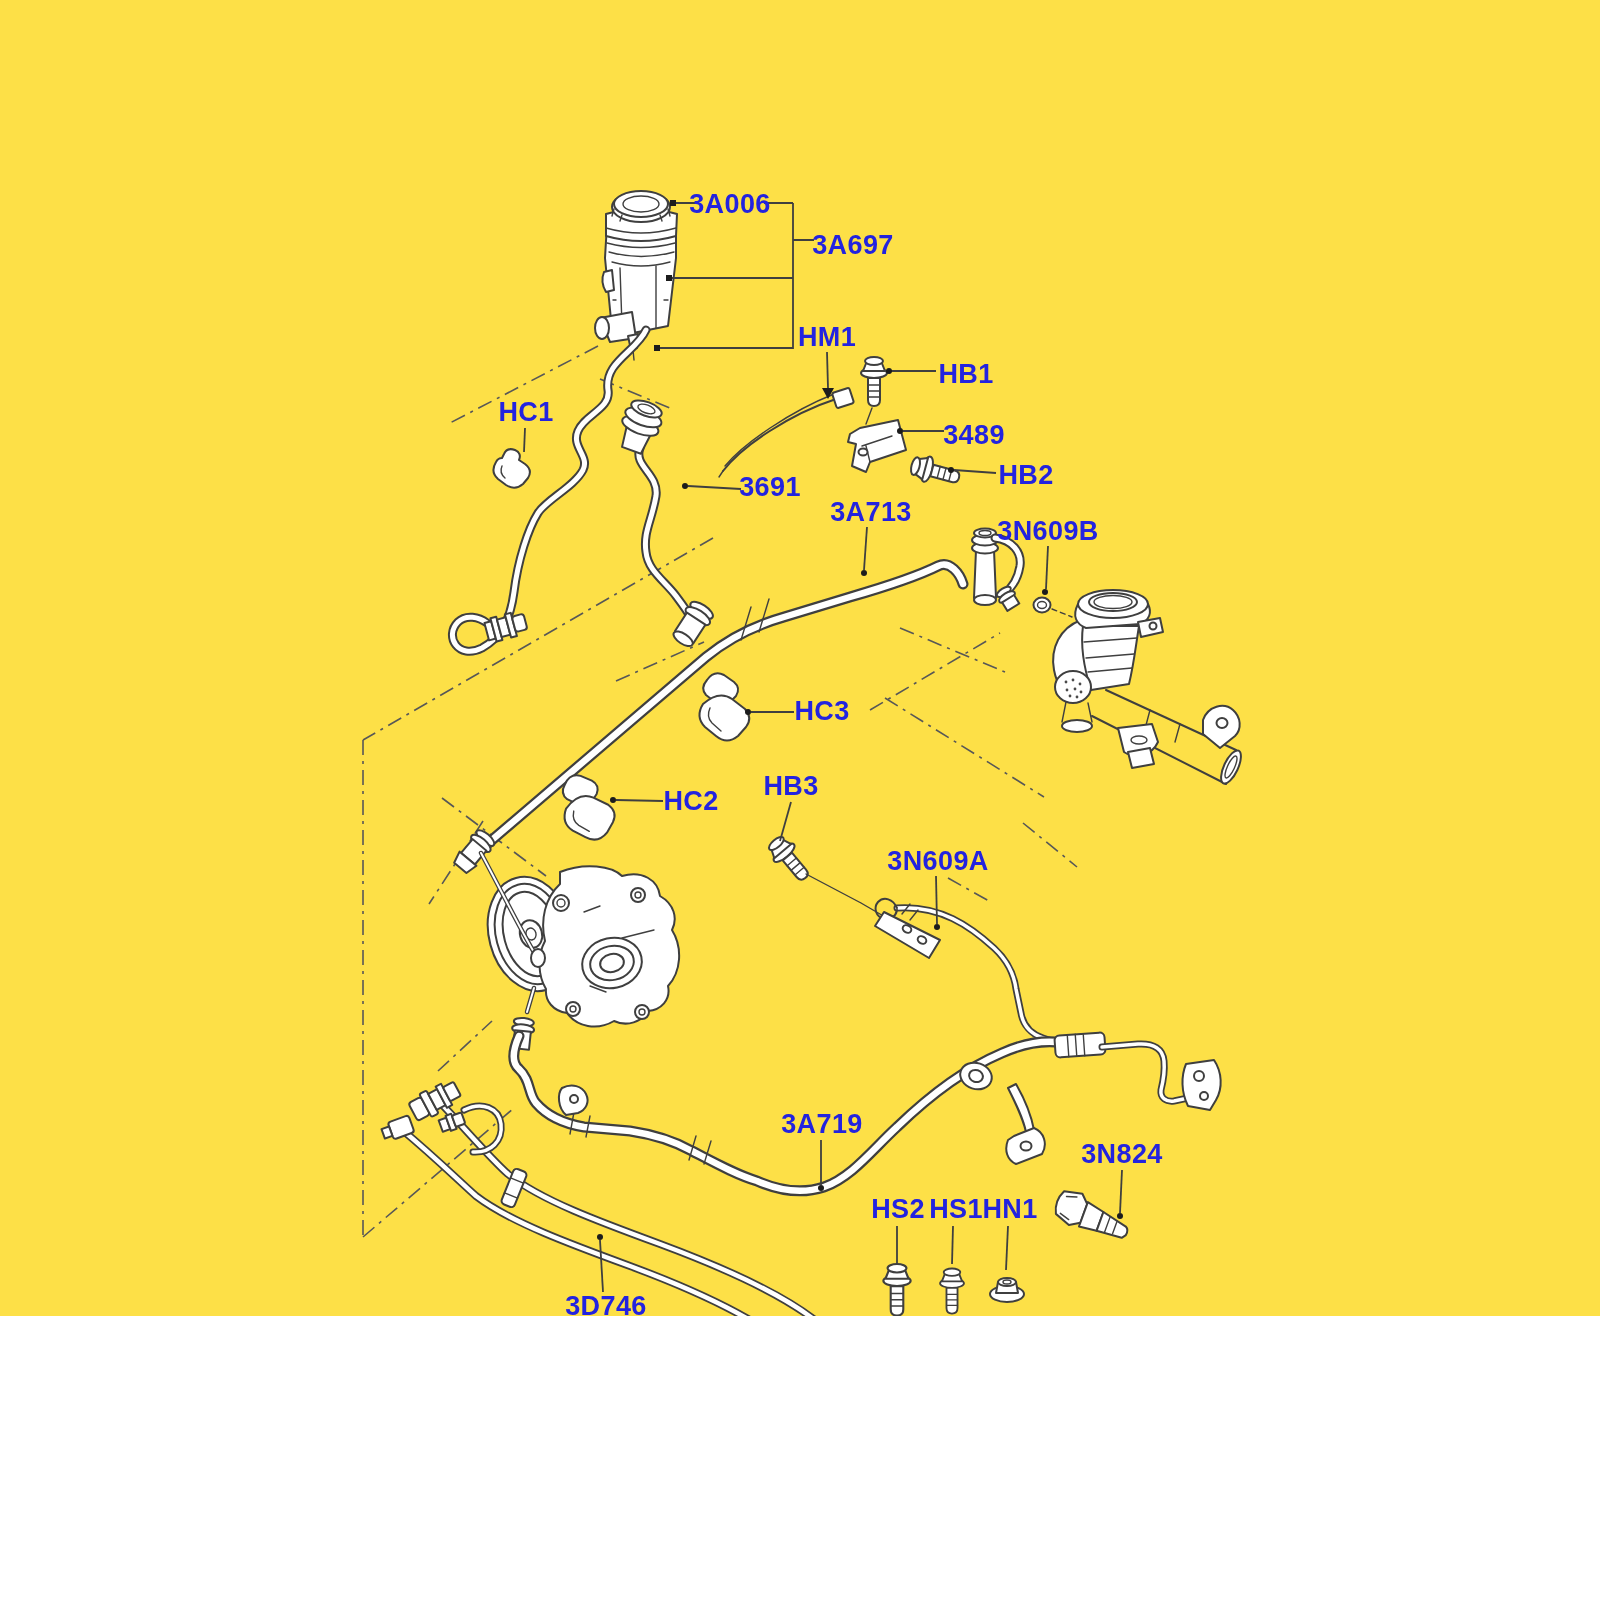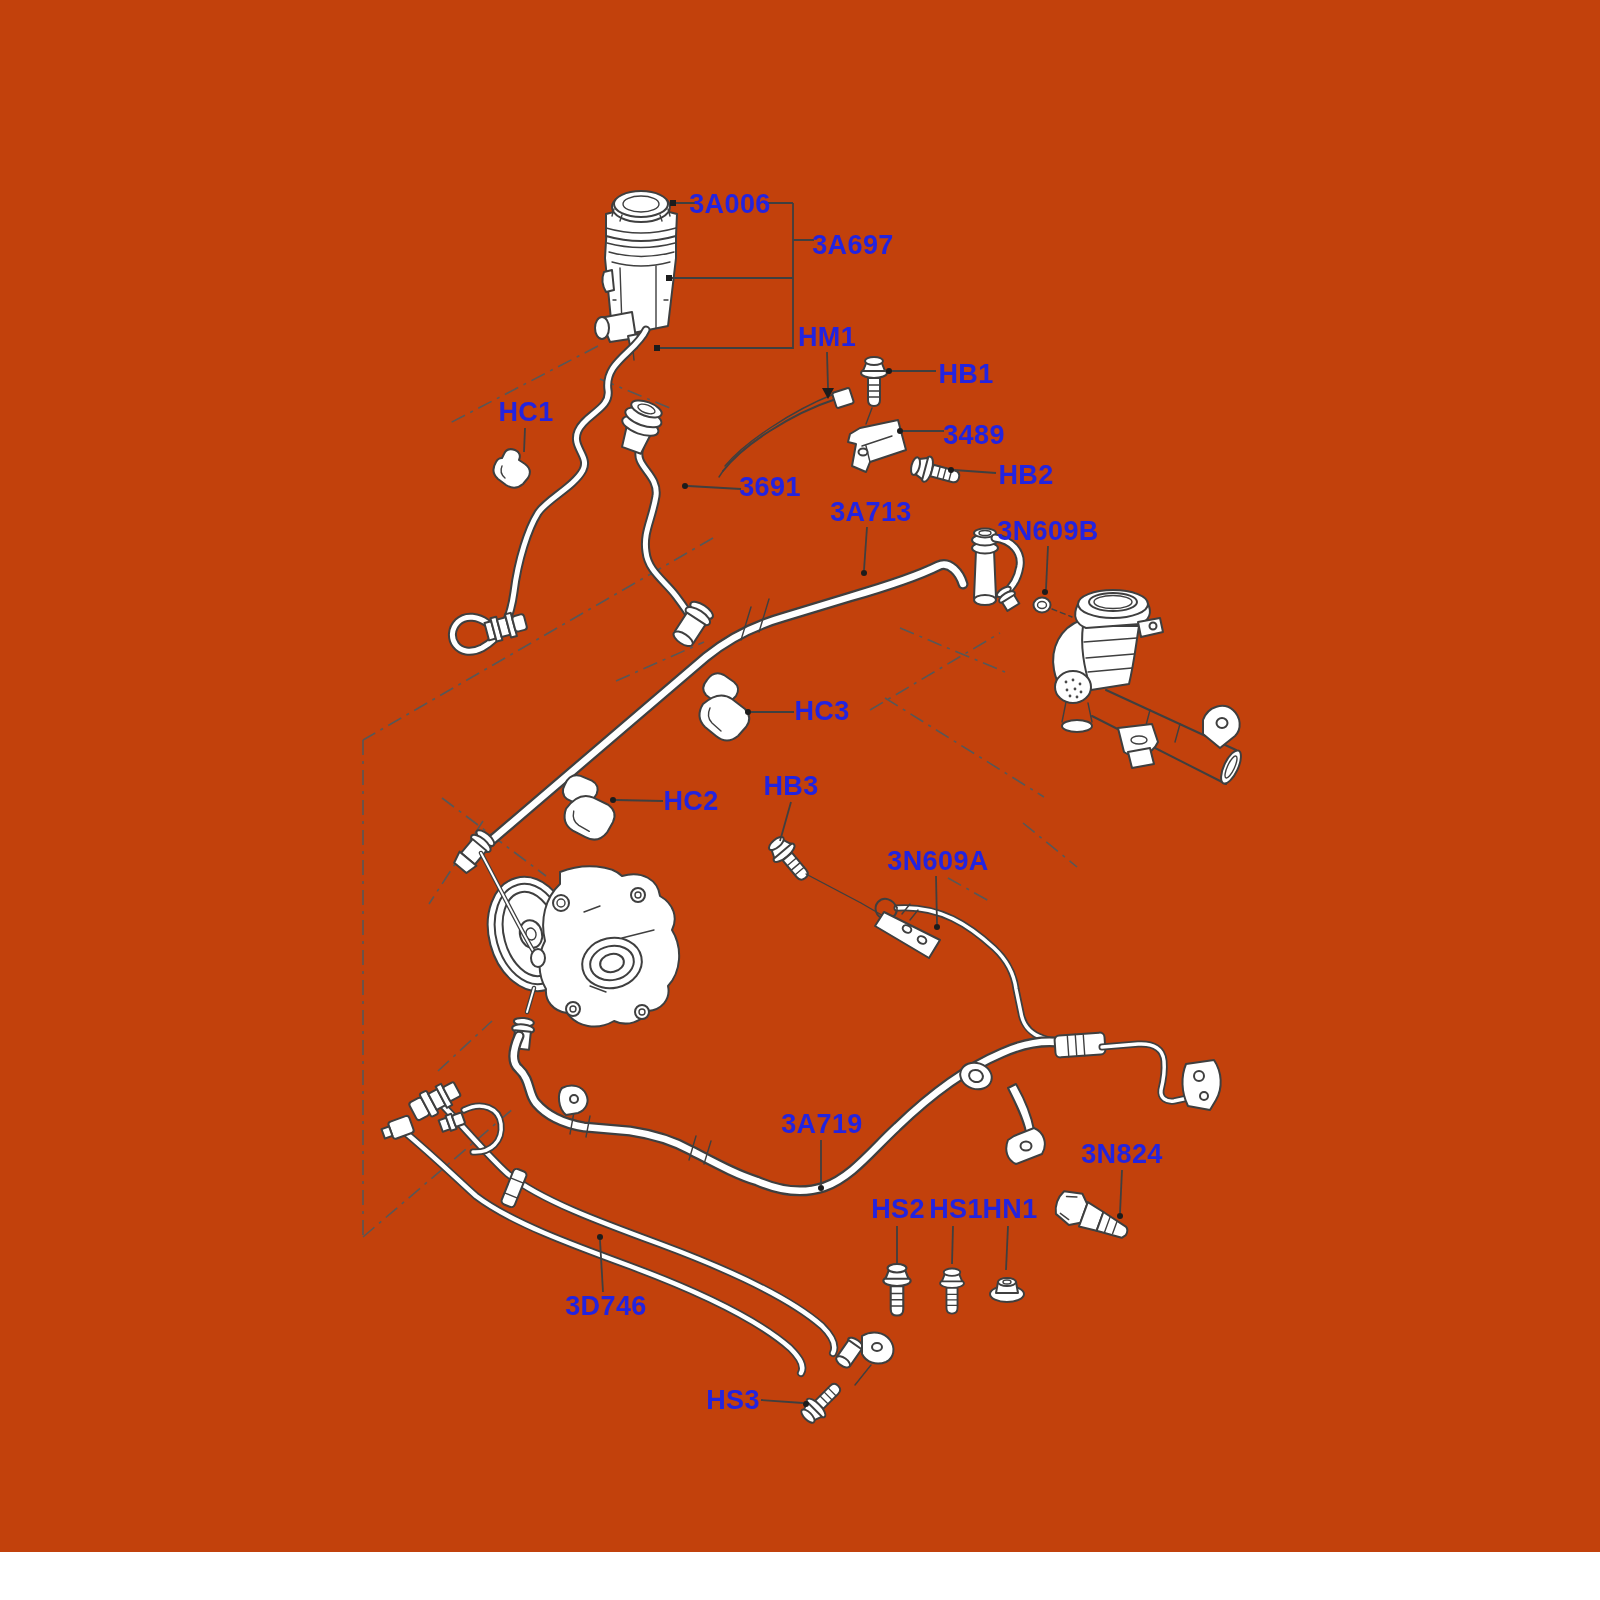--- a/index.html
+++ b/index.html
@@ -1,16 +1,16 @@
 <!DOCTYPE html>
 <html style="--label-color: #2323DF; --line-color: #3F3F3F;"><head>
 <meta charset="utf-8">
 <style>
   html,body{margin:0;padding:0;background:#fff;}
-  .stage{position:relative;width:1600px;height:1552px;background:#c2410c;overflow:hidden;
+  .stage{position:relative;width:1600px;height:1316px;background:#fde047;overflow:hidden;
          font-family:"Liberation Sans","DejaVu Sans",sans-serif;}
   svg{position:absolute;left:0;top:0;}
   .lbl{fill:var(--label-color,#2323df);font-family:"Liberation Sans","DejaVu Sans",sans-serif;
        font-weight:700;font-size:27px;text-anchor:middle;letter-spacing:.4px;cursor:pointer;}
   .ln{stroke:var(--line-color,#3f3f3f);stroke-width:2;fill:none;stroke-linecap:round;stroke-linejoin:round;}
   .lnf{stroke:var(--line-color,#3f3f3f);stroke-width:2;fill:#fff;stroke-linejoin:round;}
   .thin{stroke-width:1.4;}
   .leader{stroke:var(--line-color,#3f3f3f);stroke-width:1.8;fill:none;}
   .phantom{stroke:#575757;stroke-width:1.6;fill:none;stroke-dasharray:15 6 3 6;}
   .dot{fill:#1c1c1c;stroke:none;}

